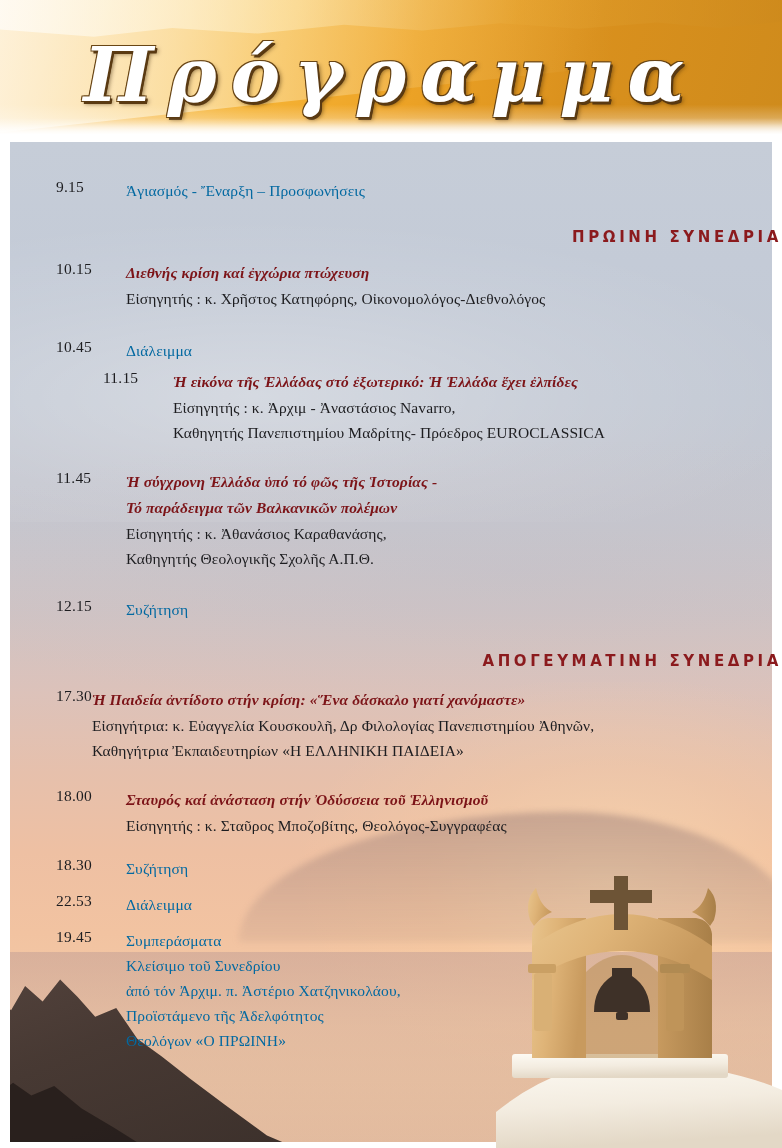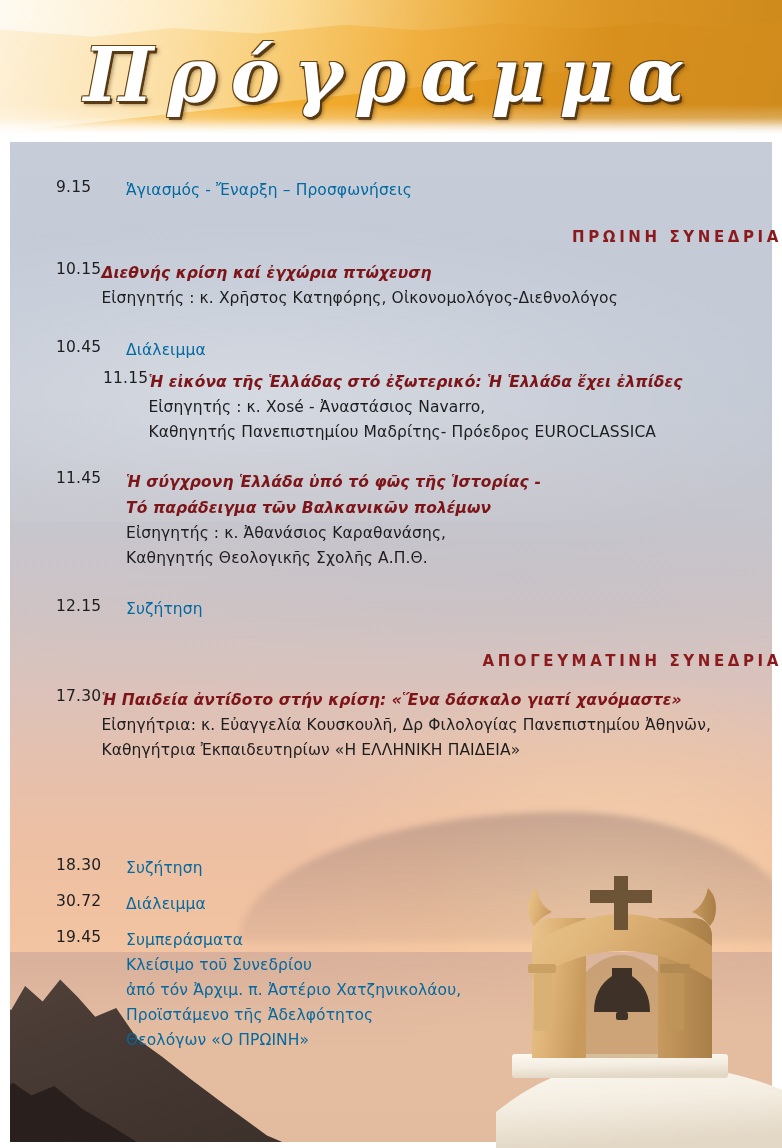--- a/index.html
+++ b/index.html
@@ -156,20 +156,21 @@
   .tower{position:absolute;left:490px;top:876px;width:292px;height:272px;}
   .tower svg{display:block;width:100%;height:100%;}
 
   
   .content{
     position:absolute;left:0;top:142px;width:782px;height:1000px;
   }
   .row{
     position:absolute;left:0;width:622px;
     display:flex;
+    font-family:Liberation Serif, serif;
   }
   .time{
     width:126px;
     padding-left:56px;
     box-sizing:border-box;
     font-size:15.5px;
     color:#1d1d20;
     letter-spacing:.2px;
     white-space:nowrap;
   }
@@ -295,21 +296,21 @@
       <div class="time">10.45</div>
       <div class="body-col">
         <div class="plain">Διάλειμμα</div>
       </div>
     </div>
 
     <div class="row" style="top:227px;padding-left:47px;">
       <div class="time">11.15</div>
       <div class="body-col">
         <div class="topic">Ἡ εἰκόνα τῆς Ἑλλάδας στό ἐξωτερικό: Ἡ Ἑλλάδα ἔχει ἐλπίδες</div>
-        <div class="speaker">Εἰσηγητής : κ. Xosé - Ἀναστάσιος Navarro,</div>
+        <div class="speaker">Εἰσηγητής : κ. Ἀρχιμ - Ἀναστάσιος Navarro,</div>
         <div class="speaker">Καθηγητής Πανεπιστημίου Μαδρίτης- Πρόεδρος EUROCLASSICA</div>
       </div>
     </div>
 
     <div class="row" style="top:327px;">
       <div class="time">11.45</div>
       <div class="body-col">
         <div class="topic">Ἡ σύγχρονη Ἑλλάδα ὑπό τό φῶς τῆς Ἱστορίας -</div>
         <div class="topic">Τό παράδειγμα τῶν Βαλκανικῶν πολέμων</div>
         <div class="speaker">Εἰσηγητής : κ. Ἀθανάσιος Καραθανάσης,</div>
@@ -328,30 +329,37 @@
 
     <div class="row" style="top:545px;">
       <div class="time">17.30</div>
       <div class="body-col">
         <div class="topic">Ἡ Παιδεία ἀντίδοτο στήν κρίση: «Ἕνα δάσκαλο γιατί χανόμαστε»</div>
         <div class="speaker">Εἰσηγήτρια: κ. Εὐαγγελία Κουσκουλῆ, Δρ Φιλολογίας Πανεπιστημίου Ἀθηνῶν,</div>
         <div class="speaker">Καθηγήτρια Ἐκπαιδευτηρίων «Η ΕΛΛΗΝΙΚΗ ΠΑΙΔΕΙΑ»</div>
       </div>
     </div>
 
+    <div class="row" style="top:645px;">
+      <div class="time">18.00</div>
+      <div class="body-col">
+        <div class="topic">Σταυρός καί ἀνάσταση στήν Ὀδύσσεια τοῦ Ἑλληνισμοῦ</div>
+        <div class="speaker">Εἰσηγητής : κ. Σταῦρος Μποζοβίτης, Θεολόγος-Συγγραφέας</div>
+      </div>
+    </div>
 
     <div class="row" style="top:714px;">
       <div class="time">18.30</div>
       <div class="body-col">
         <div class="plain">Συζήτηση</div>
       </div>
     </div>
 
     <div class="row" style="top:750px;">
-      <div class="time">30.72</div>
+      <div class="time">22.53</div>
       <div class="body-col">
         <div class="plain">Διάλειμμα</div>
       </div>
     </div>
 
     <div class="row" style="top:786px;">
       <div class="time">19.45</div>
       <div class="body-col">
         <div class="plain">Συμπεράσματα</div>
         <div class="plain">Κλείσιμο τοῦ Συνεδρίου</div>

